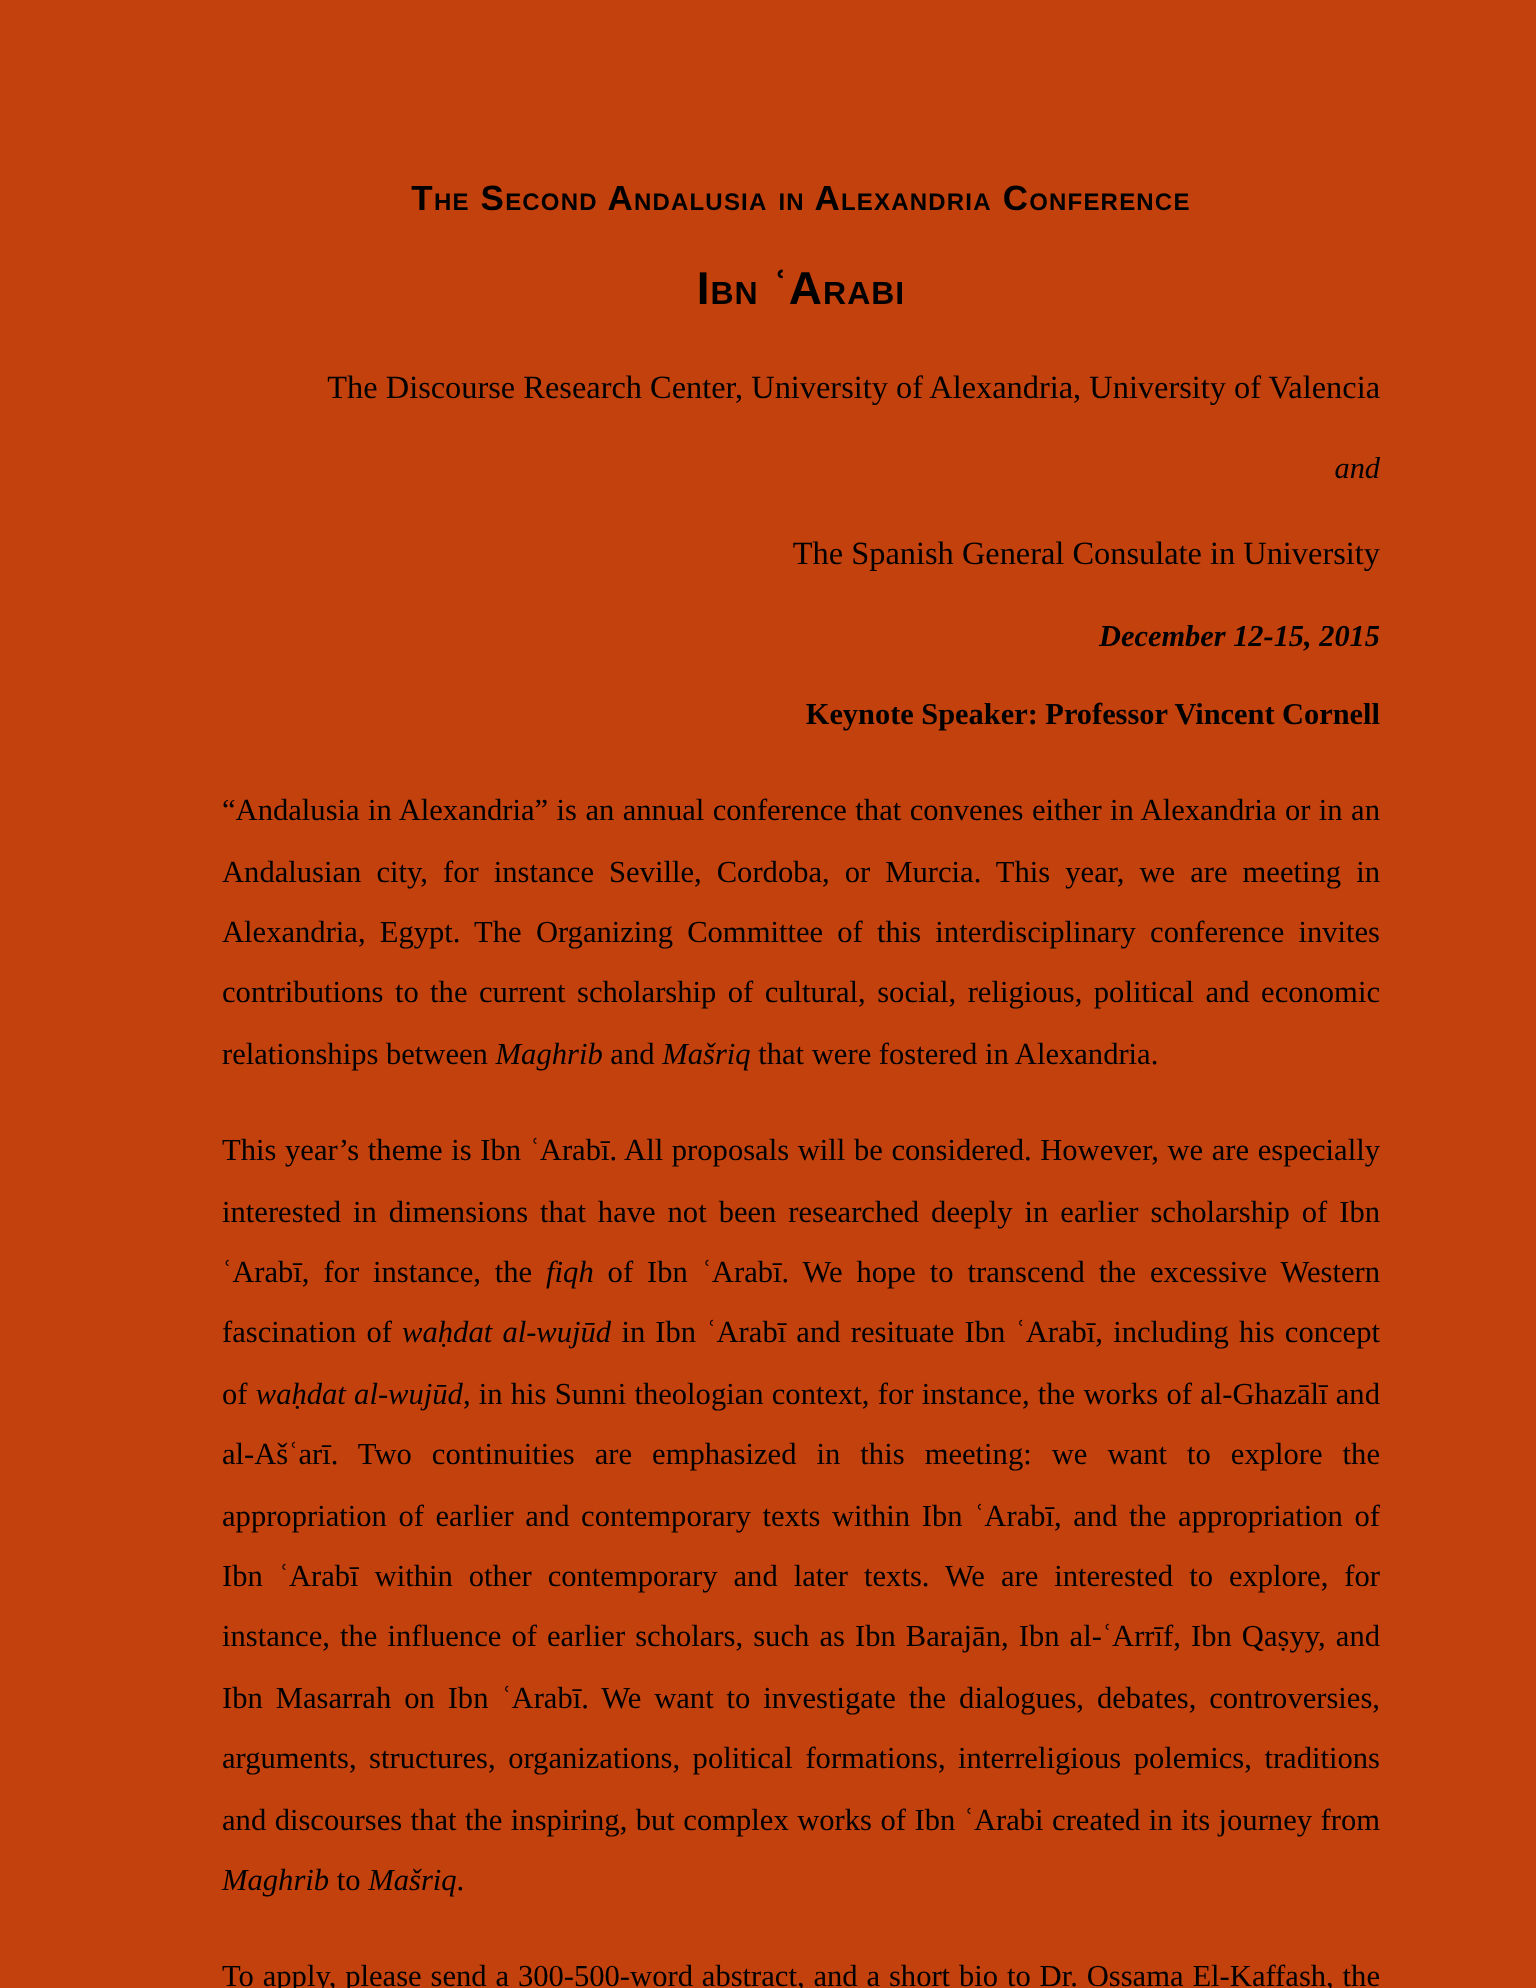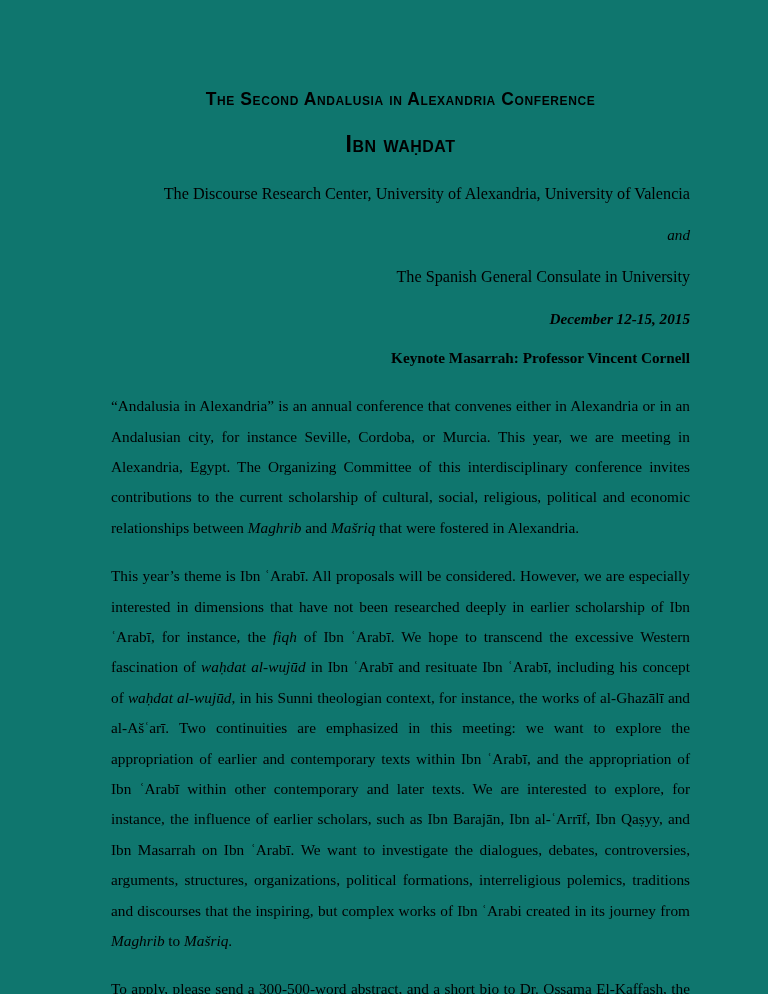--- a/index.html
+++ b/index.html
@@ -11,21 +11,21 @@
     width: 768px;
     height: 994px;
     font-family: "Liberation Serif", "DejaVu Serif", serif;
     color: #000000;
     -webkit-font-smoothing: antialiased;
   }
   .page {
     position: relative;
     width: 768px;
     height: 994px;
-    background: #0f766e;
+    background: #c2410c;
     box-sizing: border-box;
     padding: 0;
     overflow: hidden;
   }
   .content {
     position: absolute;
     left: 111px;
     top: 0;
     width: 579px;
   }
@@ -84,31 +84,31 @@
   .it { font-style: italic; }
 </style>
 </head>
 <body>
 
 <div class="page">
   <div class="content">
 
     <h1 class="conf-title">The Second Andalusia in Alexandria Conference</h1>
 
-    <h2 class="subject-title">Ibn waḥdat</h2>
+    <h2 class="subject-title">Ibn ʿArabi</h2>
 
     <p class="center-line orgs">The Discourse Research Center, University of Alexandria, University of Valencia</p>
 
     <p class="center-line and">and</p>
 
     <p class="center-line consulate">The Spanish General Consulate in University</p>
 
     <p class="center-line date">December 12-15, 2015</p>
 
-    <p class="center-line keynote">Keynote Masarrah: Professor Vincent Cornell</p>
+    <p class="center-line keynote">Keynote Speaker: Professor Vincent Cornell</p>
 
     <p class="body-para p1"><span>“Andalusia in Alexandria” is an annual conference that convenes either in Alexandria or in an Andalusian city, for instance Seville, Cordoba, or Murcia. This year, we are meeting in Alexandria, Egypt. The Organizing Committee of this interdisciplinary conference invites contributions to the current scholarship of cultural, social, religious, political and economic relationships between </span><span class="it">Maghrib</span><span> and </span><span class="it">Mašriq</span><span> that were fostered in Alexandria.</span></p>
 
     <p class="body-para p2"><span>This year’s theme is Ibn ʿArabī. All proposals will be considered. However, we are especially interested in dimensions that have not been researched deeply in earlier scholarship of Ibn ʿArabī, for instance, the </span><span class="it">fiqh</span><span> of Ibn ʿArabī. We hope to transcend the excessive Western fascination of </span><span class="it">waḥdat al-wujūd</span><span> in Ibn ʿArabī and resituate Ibn ʿArabī, including his concept of </span><span class="it">waḥdat al-wujūd</span><span>, in his Sunni theologian context, for instance, the works of al-Ghazālī and al-Ašʿarī. Two continuities are emphasized in this meeting: we want to explore the appropriation of earlier and contemporary texts within Ibn ʿArabī, and the appropriation of Ibn ʿArabī within other contemporary and later texts. We are interested to explore, for instance, the influence of earlier scholars, such as Ibn Barajān, Ibn al-ʿArrīf, Ibn Qaṣyy, and Ibn Masarrah on Ibn ʿArabī. We want to investigate the dialogues, debates, controversies, arguments, structures, organizations, political formations, interreligious polemics, traditions and discourses that the inspiring, but complex works of Ibn ʿArabi created in its journey from </span><span class="it">Maghrib</span><span> to </span><span class="it">Mašriq</span><span>.</span></p>
 
     <p class="body-para p3"><span>To apply, please send a 300-500-word abstract, and a short bio to Dr. Ossama El-Kaffash, the Director of the Discourse Research Center, at </span></p>
 
   </div>
 </div>
 

